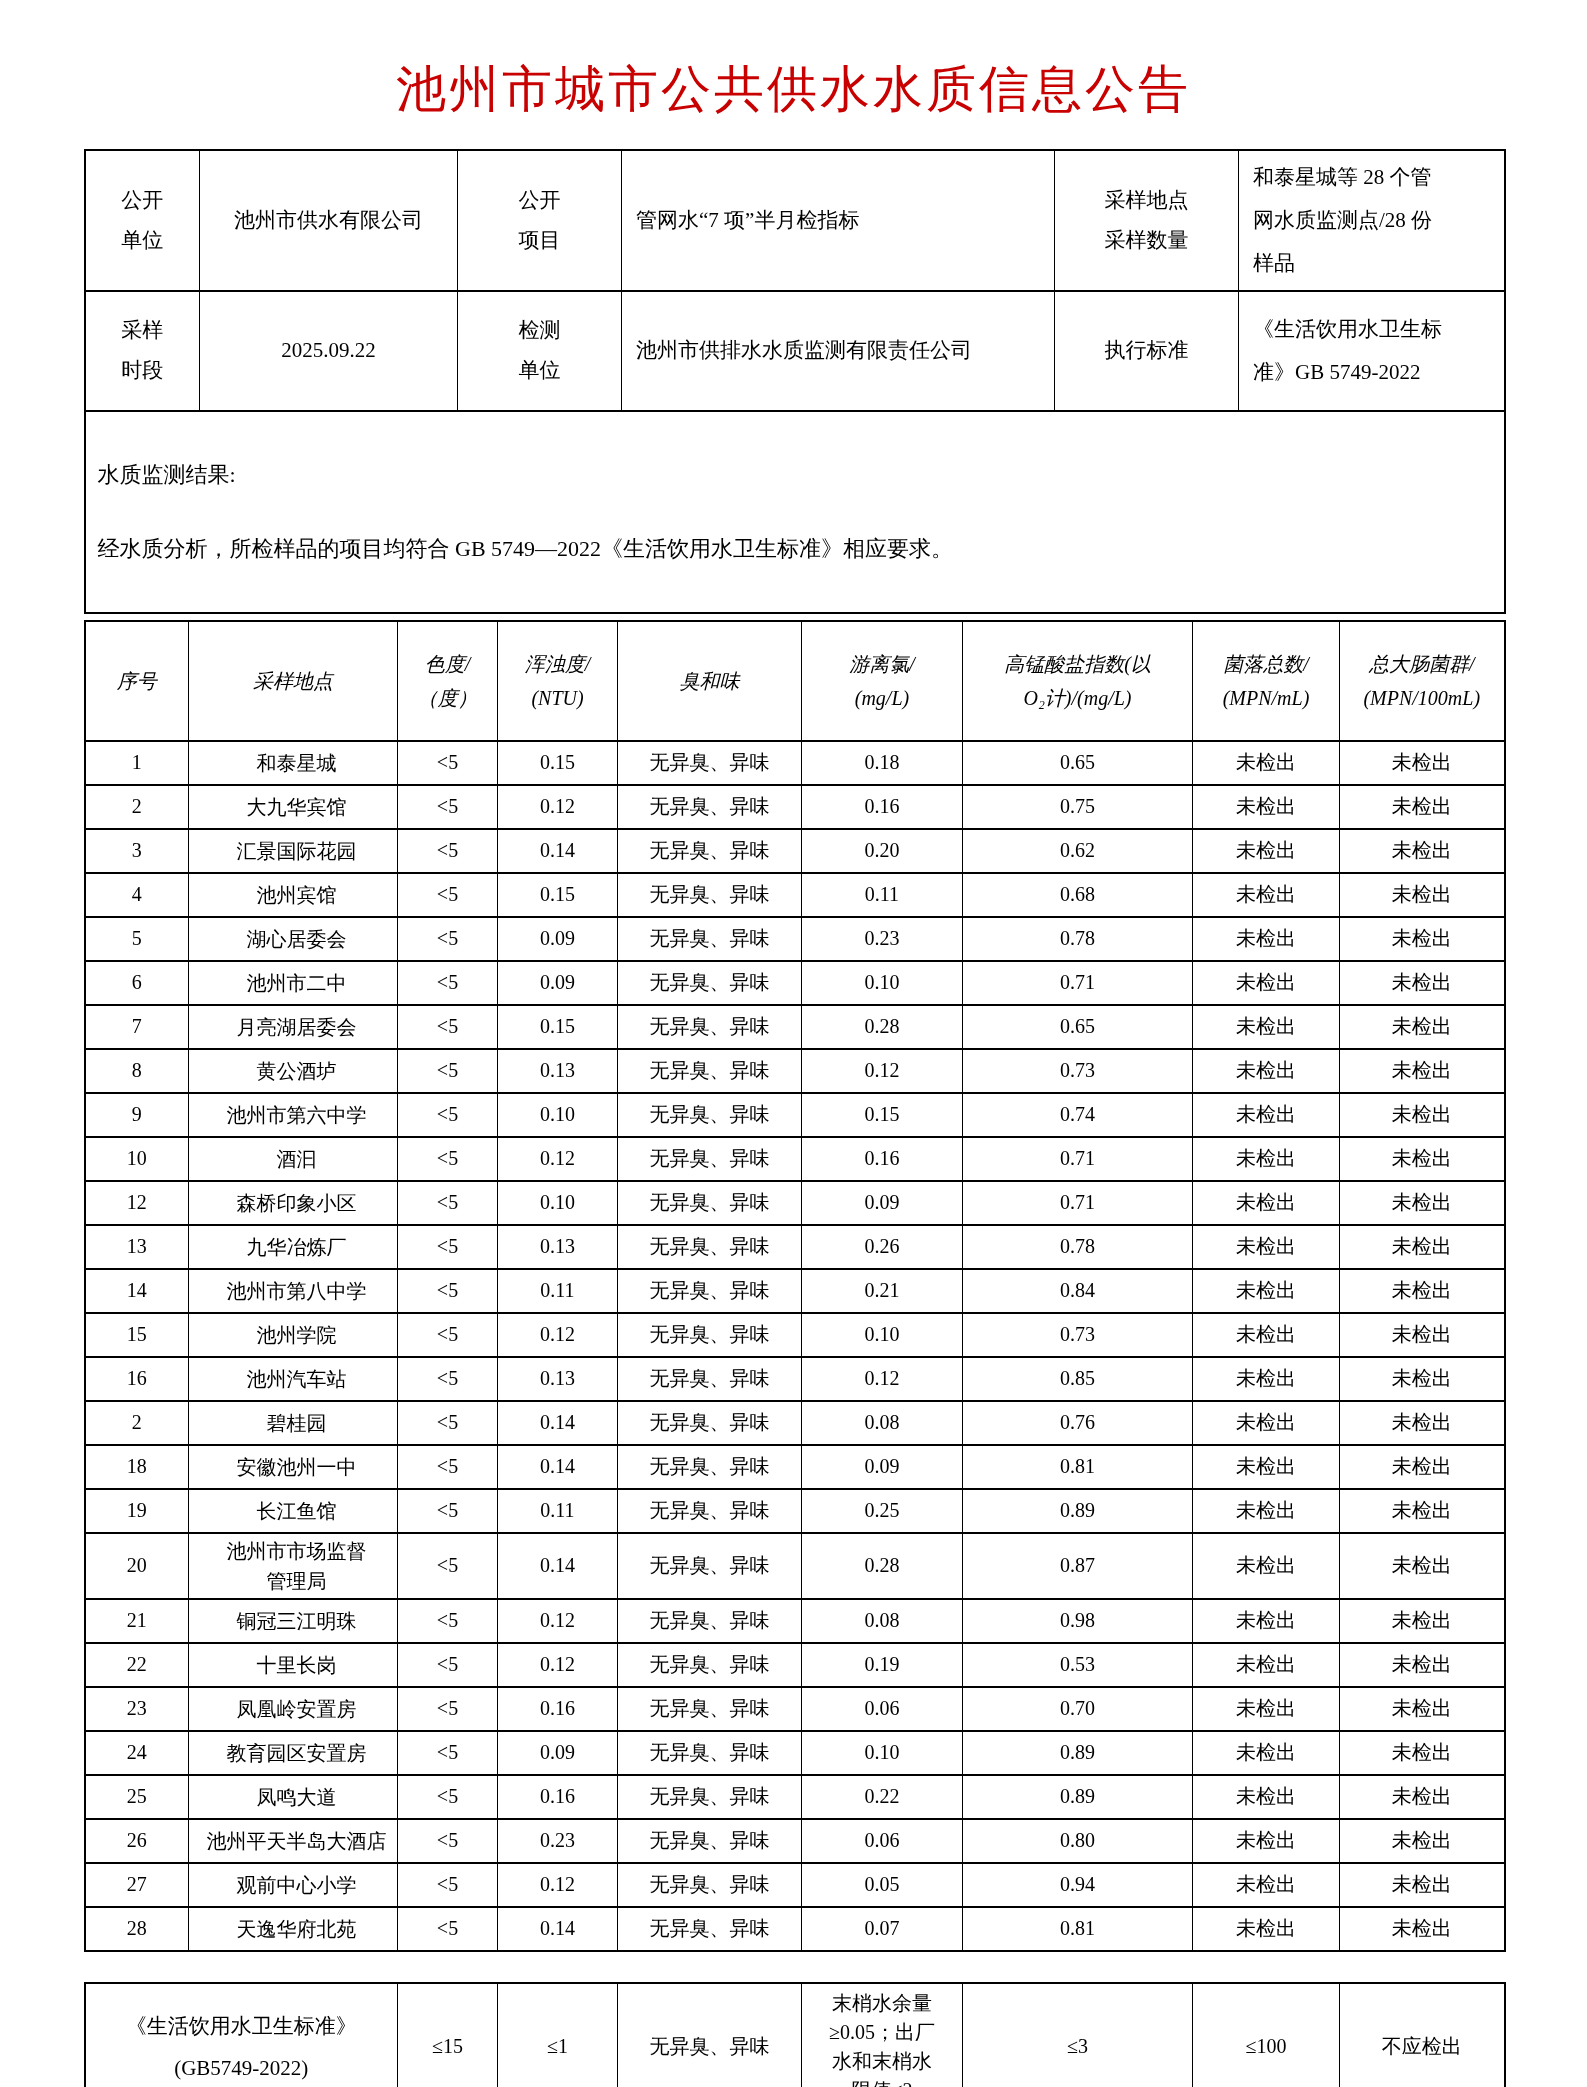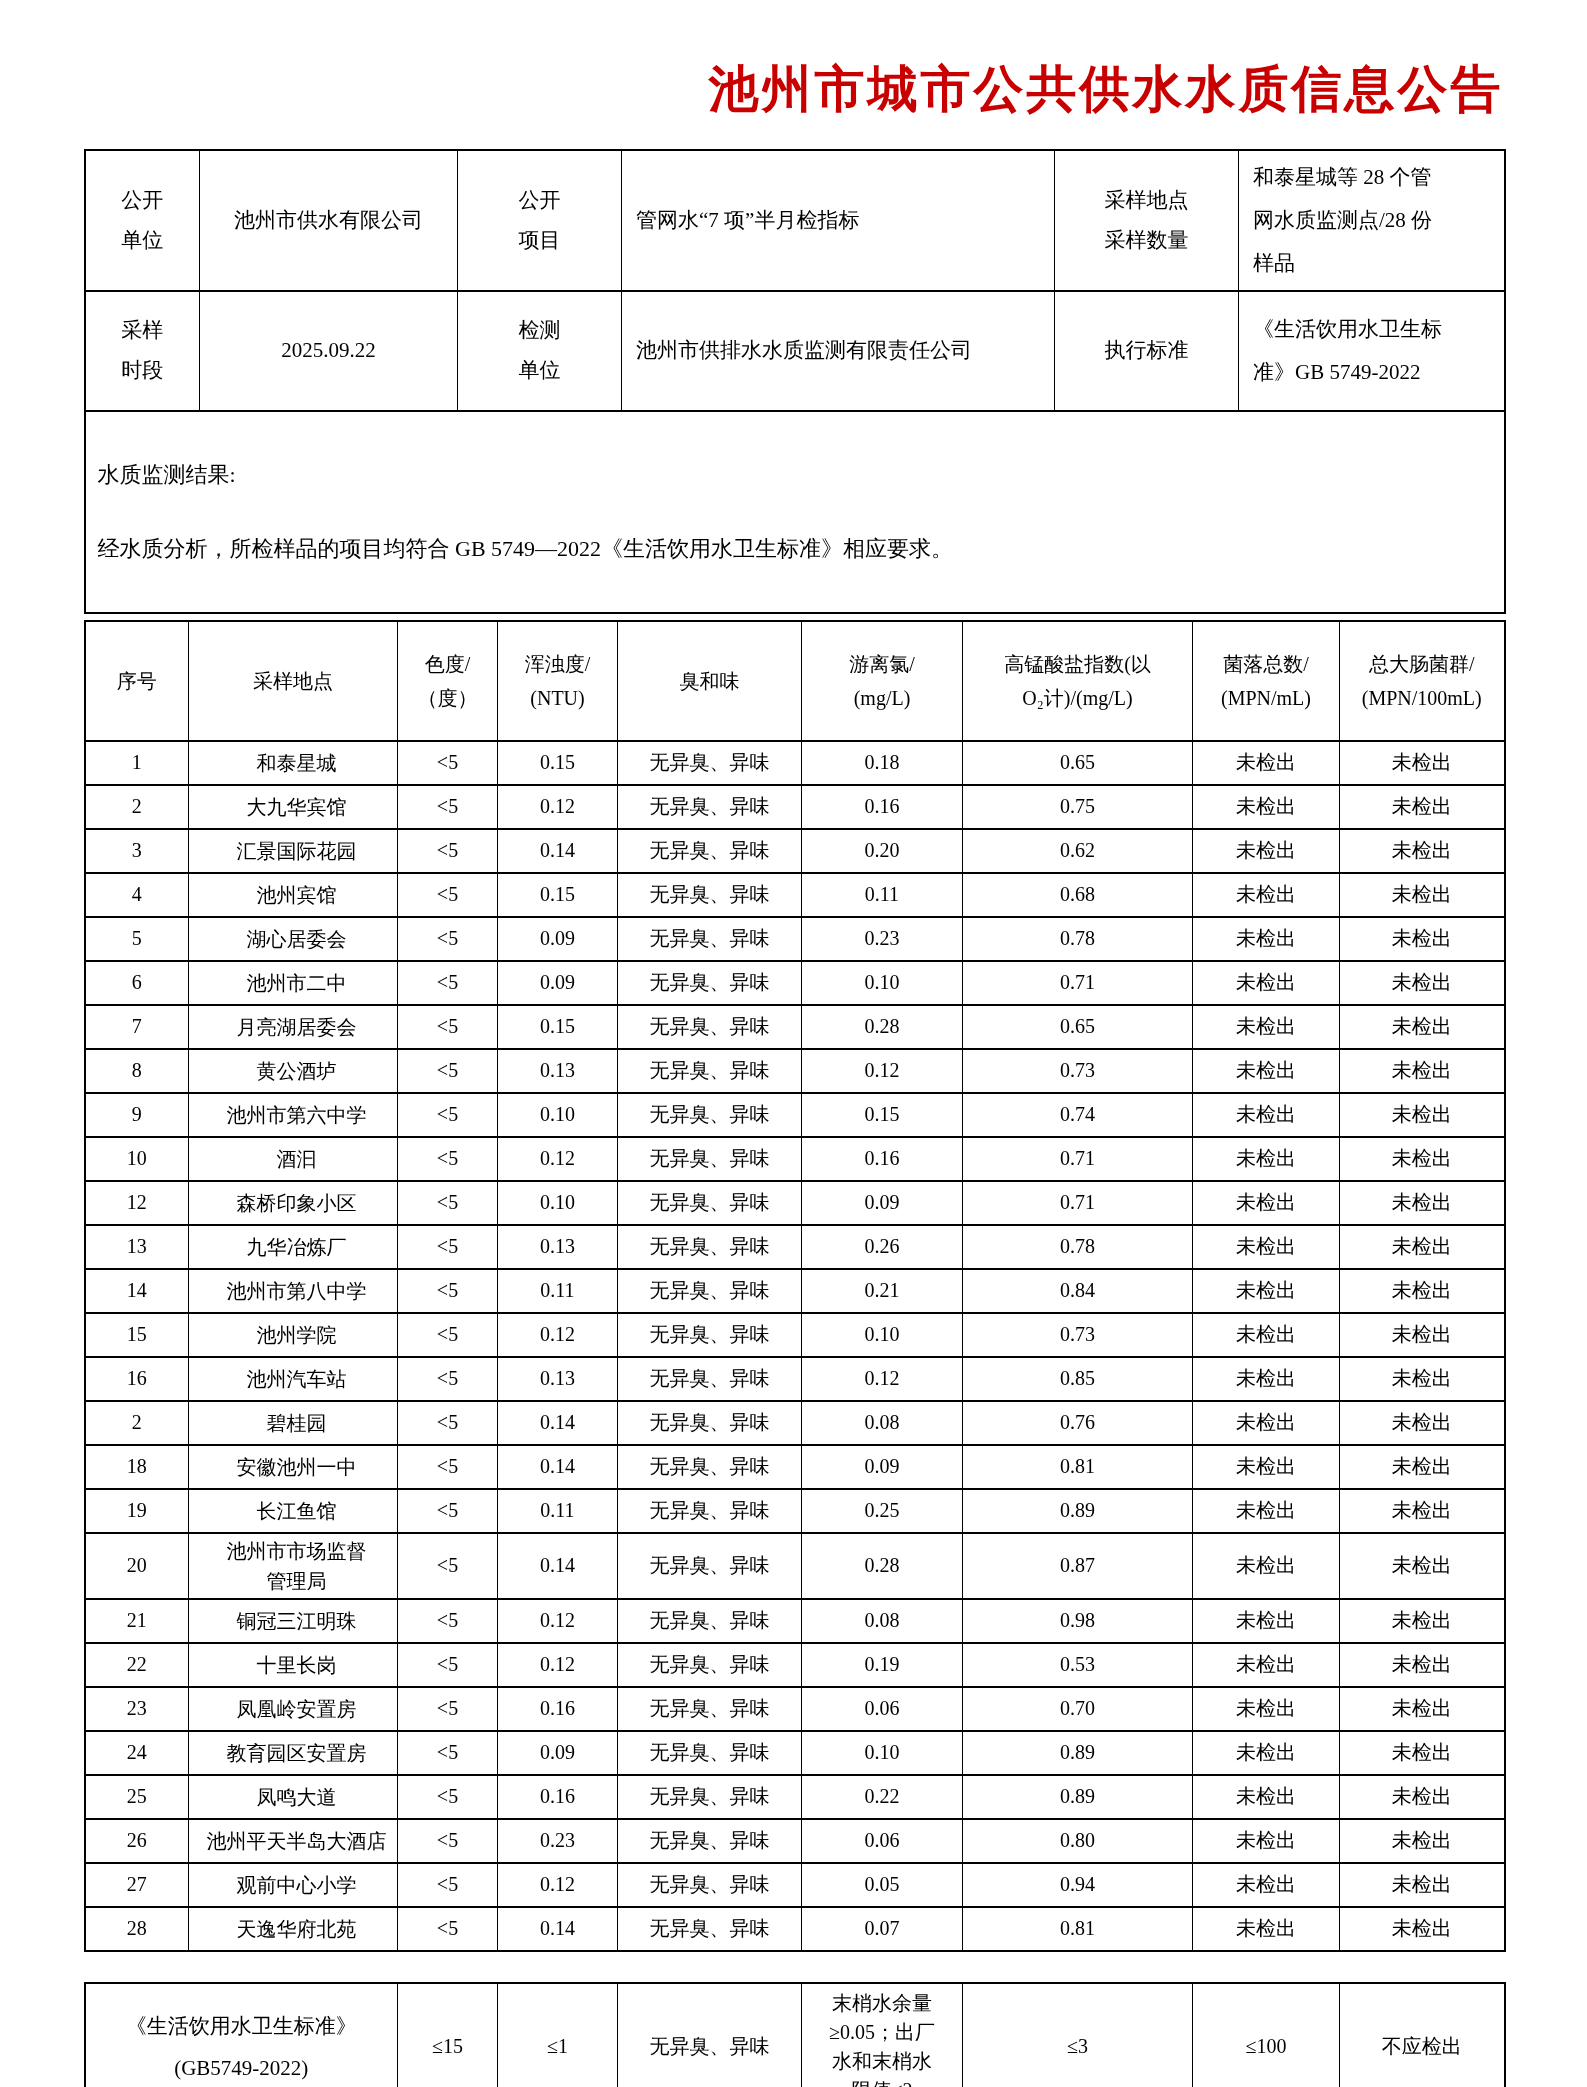--- a/index.html
+++ b/index.html
@@ -2,39 +2,39 @@
 <html><head>
 <meta charset="utf-8">
 <style>
   html,body{margin:0;padding:0;}
   body{
     width:1587px;height:2087px;background:#ffffff;color:#000;
     font-family:"Liberation Serif","DejaVu Serif",serif;
   }
   .page{width:1420px;margin:0 auto;padding-top:56px;}
   .title{
-    font-size:50px;font-weight:bold;text-align:right;
+    font-size:50px;font-weight:normal;text-align:center;
     margin:0 0 26px 0;letter-spacing:3px;white-space:nowrap;
   }
   table{border-collapse:collapse;table-layout:fixed;width:1420px;border:2px solid #000;}
   td,th{
     border:1px solid #000;border-top-width:2px;border-bottom-width:2px;
     box-sizing:border-box;padding:2px 6px;vertical-align:middle;
     overflow:hidden;
   }
   
   .info-table td{font-size:21px;text-align:center;white-space:pre-line;line-height:1.9;margin-top:40px;}
   .info-r1{height:141px;}
   .info-r2{height:120px;}
   .info-table td.val-left{text-align:left;padding-left:14px;line-height:2.05;}
   .note-row td{height:81px;text-align:left;padding:6px 4px 6px 12px;}
   .note-row .note-line{font-size:22px;line-height:34px;white-space:nowrap;}
   
   .main-table{margin-top:6px;}
-  .main-table thead tr{height:120px;}
+  .main-table thead tr{height:120px;font-style:italic;}
   .main-table th{font-size:20px;font-weight:normal;text-align:center;white-space:pre-line;line-height:1.7;padding:0 2px;}
   .main-table tbody tr{height:44px;}
   .main-table td{font-size:20px;text-align:center;}
   .main-table td.name{text-align:center;padding-left:13px;white-space:pre-line;line-height:1.5;}
   
   .std-table{margin-top:30px;}
   .std-table tr{height:128px;}
   .std-table td{font-size:20px;text-align:center;white-space:pre-line;line-height:1.45;}
   .std-table td.std-name{line-height:2.0;font-size:21px;}
 </style>

